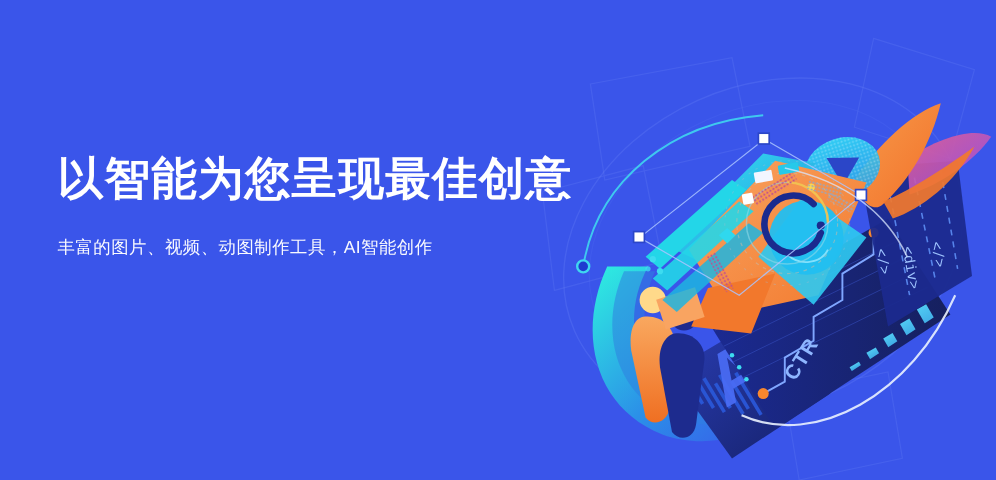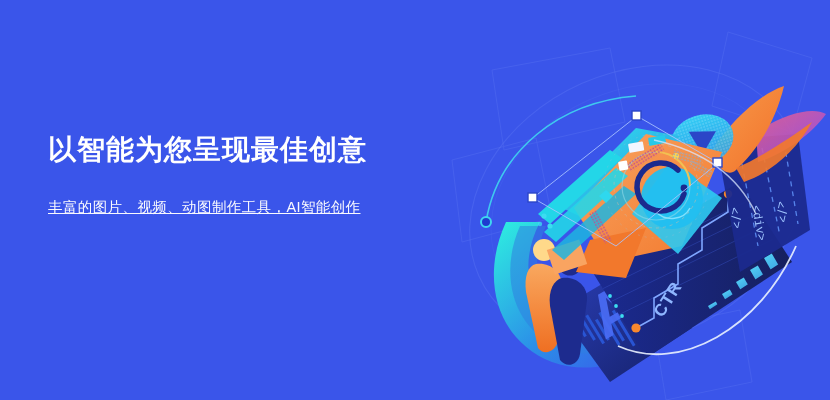--- a/index.html
+++ b/index.html
@@ -26,35 +26,34 @@
   
   #copy {
     position: absolute;
     left: 48px;
     top: 128px;
     width: 420px;
     z-index: 40;
   }
   #headline {
     color: #ffffff;
-    font-size: 28px;
+    font-size: 38px;
     font-weight: bold;
     letter-spacing: 1px;
     line-height: 44px;
     margin: 0 0 22px 0;
     white-space: nowrap;
   }
   .subline {
     color: #ffffff;
     font-size: 14.5px;
     line-height: 27px;
     letter-spacing: 0.4px;
     margin: 0;
     opacity: 0.97;
-    text-decoration: underline;
   }
   
   #art {
     position: absolute;
     left: 440px;
     top: 10px;
     width: 390px;
     height: 390px;
     z-index: 20;
   }

